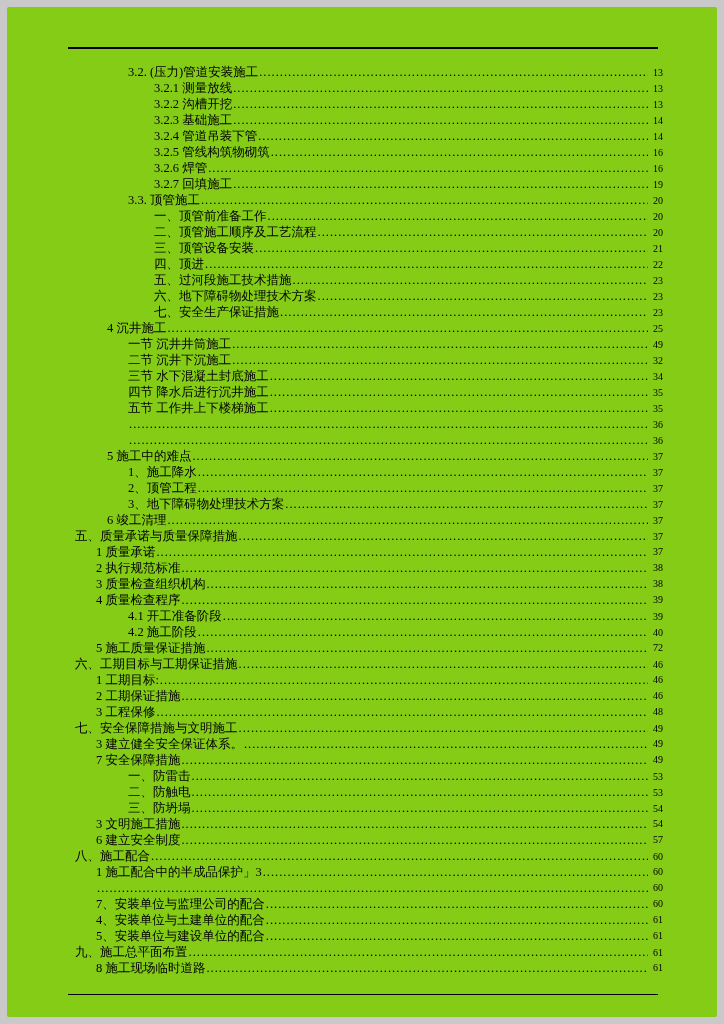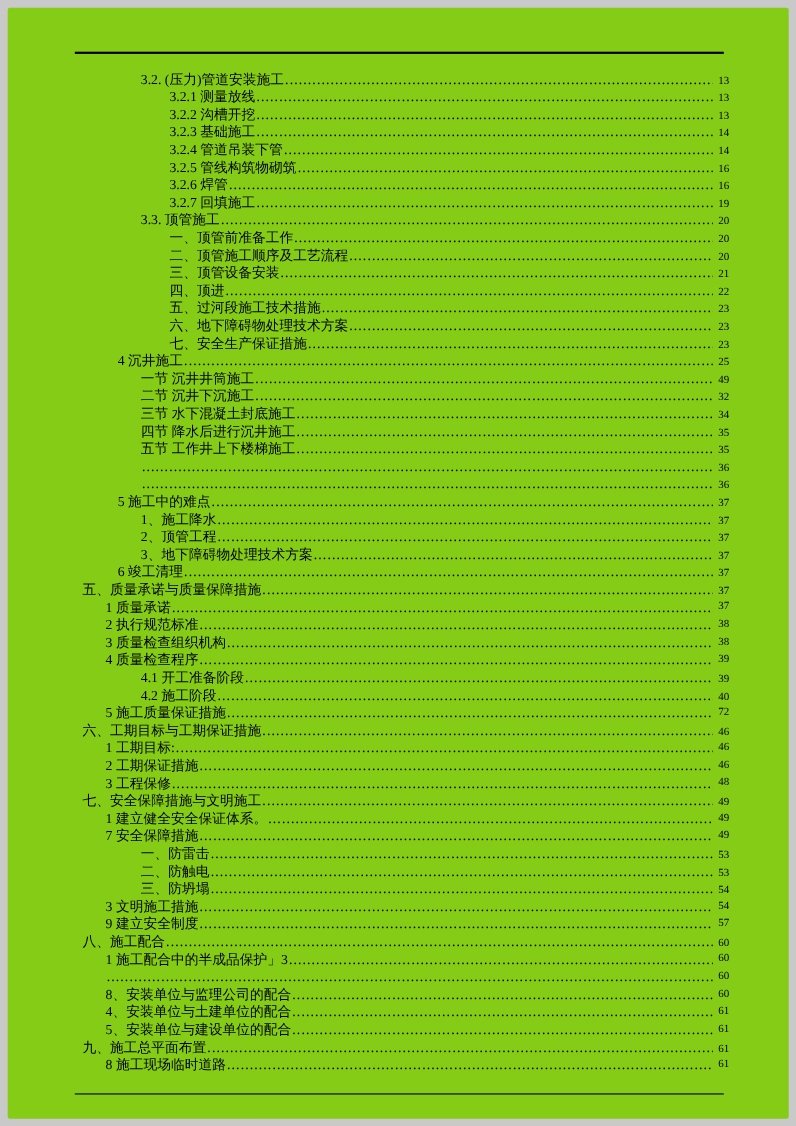--- a/index.html
+++ b/index.html
@@ -276,21 +276,21 @@
         <span class="toc-text">3 工程保修</span>
         <span class="toc-leader">............................................................................................................................................................................................................................................................................................................</span>
         <span class="toc-page">48</span>
       </div>
       <div class="toc-row lv0">
         <span class="toc-text">七、安全保障措施与文明施工</span>
         <span class="toc-leader">............................................................................................................................................................................................................................................................................................................</span>
         <span class="toc-page">49</span>
       </div>
       <div class="toc-row lv1">
-        <span class="toc-text">1 建立健全安全保证体系。</span>
+        <span class="toc-text">3 建立健全安全保证体系。</span>
         <span class="toc-leader">............................................................................................................................................................................................................................................................................................................</span>
         <span class="toc-page">49</span>
       </div>
       <div class="toc-row lv1">
         <span class="toc-text">7 安全保障措施</span>
         <span class="toc-leader">............................................................................................................................................................................................................................................................................................................</span>
         <span class="toc-page">49</span>
       </div>
       <div class="toc-row lv3">
         <span class="toc-text">一、防雷击</span>
@@ -306,40 +306,40 @@
         <span class="toc-text">三、防坍塌</span>
         <span class="toc-leader">............................................................................................................................................................................................................................................................................................................</span>
         <span class="toc-page">54</span>
       </div>
       <div class="toc-row lv1">
         <span class="toc-text">3 文明施工措施</span>
         <span class="toc-leader">............................................................................................................................................................................................................................................................................................................</span>
         <span class="toc-page">54</span>
       </div>
       <div class="toc-row lv1">
-        <span class="toc-text">9 建立安全制度</span>
+        <span class="toc-text">6 建立安全制度</span>
         <span class="toc-leader">............................................................................................................................................................................................................................................................................................................</span>
         <span class="toc-page">57</span>
       </div>
       <div class="toc-row lv0">
         <span class="toc-text">八、施工配合</span>
         <span class="toc-leader">............................................................................................................................................................................................................................................................................................................</span>
         <span class="toc-page">60</span>
       </div>
       <div class="toc-row lv1">
         <span class="toc-text">1 施工配合中的半成品保护」3</span>
         <span class="toc-leader">............................................................................................................................................................................................................................................................................................................</span>
         <span class="toc-page">60</span>
       </div>
       <div class="toc-row lv1">
         <span class="toc-leader">............................................................................................................................................................................................................................................................................................................</span>
         <span class="toc-page">60</span>
       </div>
       <div class="toc-row lv1">
-        <span class="toc-text">8、安装单位与监理公司的配合</span>
+        <span class="toc-text">7、安装单位与监理公司的配合</span>
         <span class="toc-leader">............................................................................................................................................................................................................................................................................................................</span>
         <span class="toc-page">60</span>
       </div>
       <div class="toc-row lv1">
         <span class="toc-text">4、安装单位与土建单位的配合</span>
         <span class="toc-leader">............................................................................................................................................................................................................................................................................................................</span>
         <span class="toc-page">61</span>
       </div>
       <div class="toc-row lv1">
         <span class="toc-text">5、安装单位与建设单位的配合</span>

